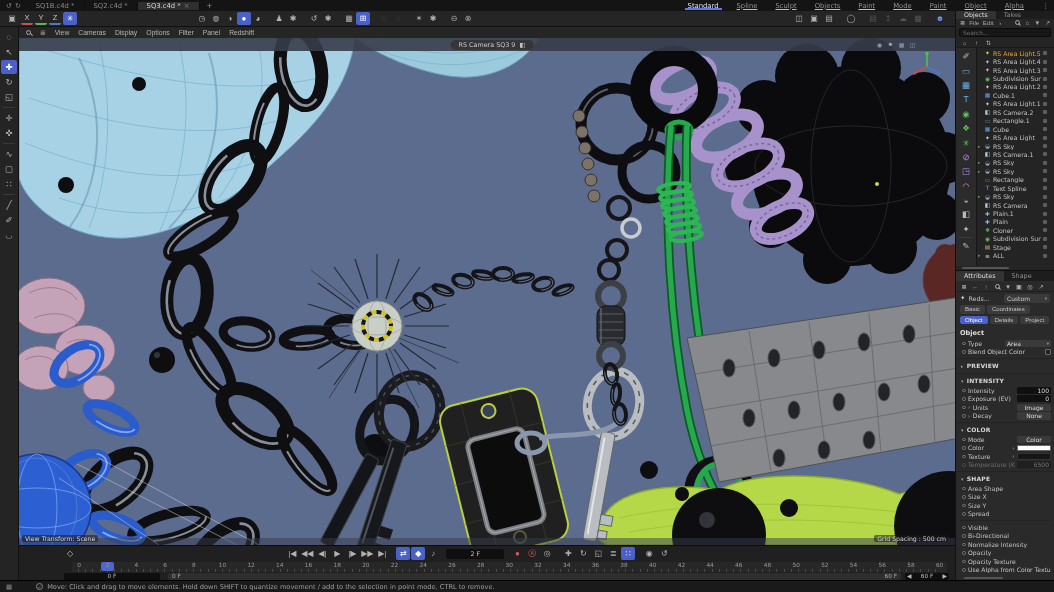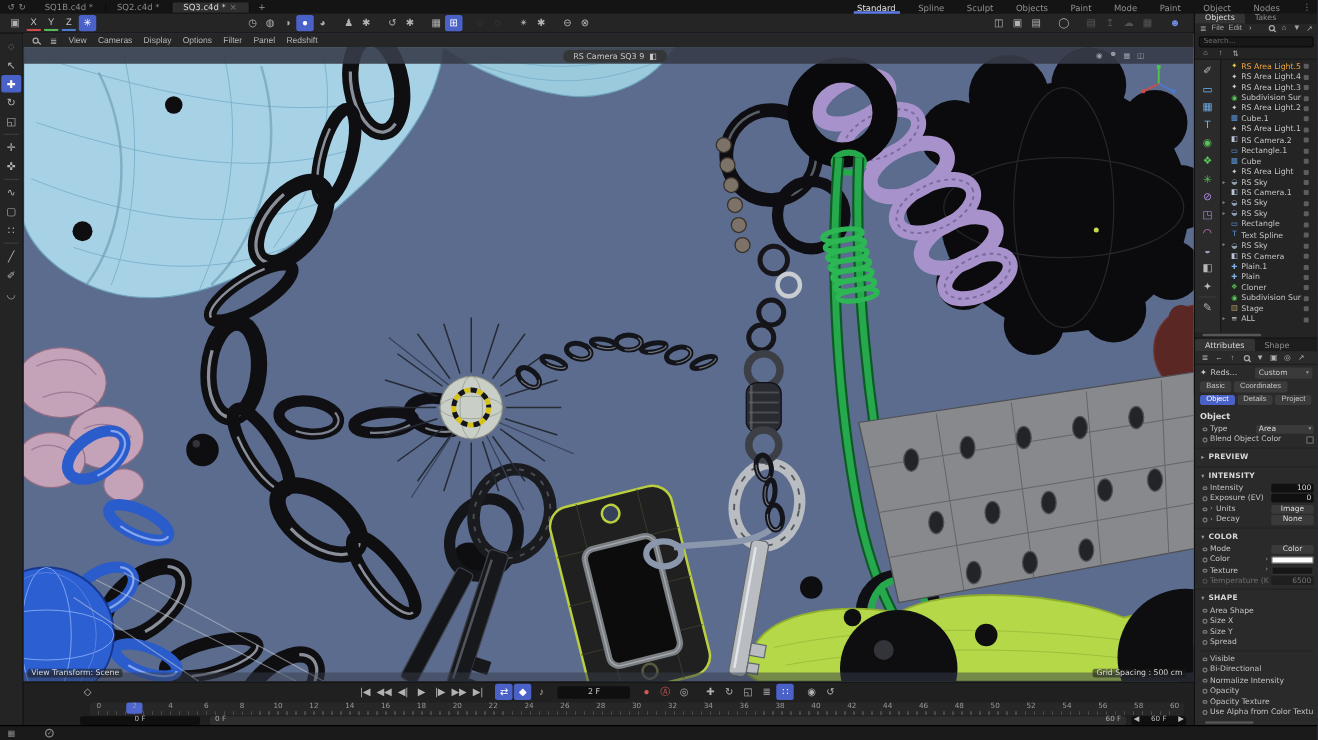--- a/index.html
+++ b/index.html
@@ -8,21 +8,21 @@
          font-family:"DejaVu Sans",sans-serif; color:#c0c0c0; overflow:hidden;
          display:flex; flex-direction:column; font-size:7px; }
   
   .titlebar { height:11px; background:#141414; display:flex; align-items:stretch; flex:0 0 auto; }
   .undo-group { display:flex; align-items:center; gap:3px; padding:0 6px; color:#888; font-size:7px;}
   .dtab { display:flex; align-items:center; gap:3px; padding:0 9px; font-size:6.8px; color:#8a8a8a;
           border-right:1px solid #0c0c0c; cursor:default; }
   .dtab.active { background:#2e2e2e; color:#d8d8d8; }
   .dtab .x { color:#777; font-size:7px; }
   .newtab { padding:0 7px; color:#999; display:flex; align-items:center; }
-  .layout-tabs { margin-left:auto; display:flex; align-items:flex-end; padding-right:4px; }
+  .layout-tabs { margin-left:auto; display:flex; align-items:center; padding-right:4px;text-decoration:underline; }
   .ltab { display:flex; align-items:center; padding:0 9px; font-size:6.8px; color:#909090; position:relative; }
   .ltab.active { color:#e2e2e2; }
   .ltab.active::after { content:""; position:absolute; left:6px; right:6px; bottom:0; height:2px; background:#5b79e8; }
   .more-dots { display:flex; align-items:center; padding:0 5px; color:#999; }
   
   .toolbar2 { height:16px; background:#252525; border-bottom:1px solid #101010; display:flex; align-items:center; flex:0 0 auto; }
   .ibtn { display:inline-flex; align-items:center; justify-content:center; width:14px; height:13px;
           border-radius:2px; color:#b2b2b2; font-size:8px; background:transparent; border:none; padding:0; }
   .ibtn.active { background:#4a61c8; color:#fff; }
   .ibtn.dim { opacity:.33; }
@@ -208,21 +208,21 @@
 
         <div class="ltab">
           <span>Paint</span>
         </div>
 
         <div class="ltab">
           <span>Object</span>
         </div>
 
         <div class="ltab">
-          <span>Nodes</span>
+          <span>Alpha</span>
         </div>
       </div>
     <div class="more-dots">⋮</div>
   </div>
 
   <div class="toolbar2">
     <div class="strip tleft">
       <button class="ibtn">▣</button>
       <button class="axis-btn axis-x">X</button>
       <button class="axis-btn axis-y">Y</button>
@@ -1649,14 +1649,15 @@
         <div class="attr-hscroll">
             <i></i>
           </div>
       </div>
     </div>
   </div>
 
   <div class="statusbar">
     <span class="sb-ic">▦</span>
     <span class="sb-circ">✓</span>
+    <span>Move: Click and drag to move elements. Hold down SHIFT to quantize movement / add to the selection in point mode, CTRL to remove.</span>
   </div>
 </div>
 
 </body></html>

